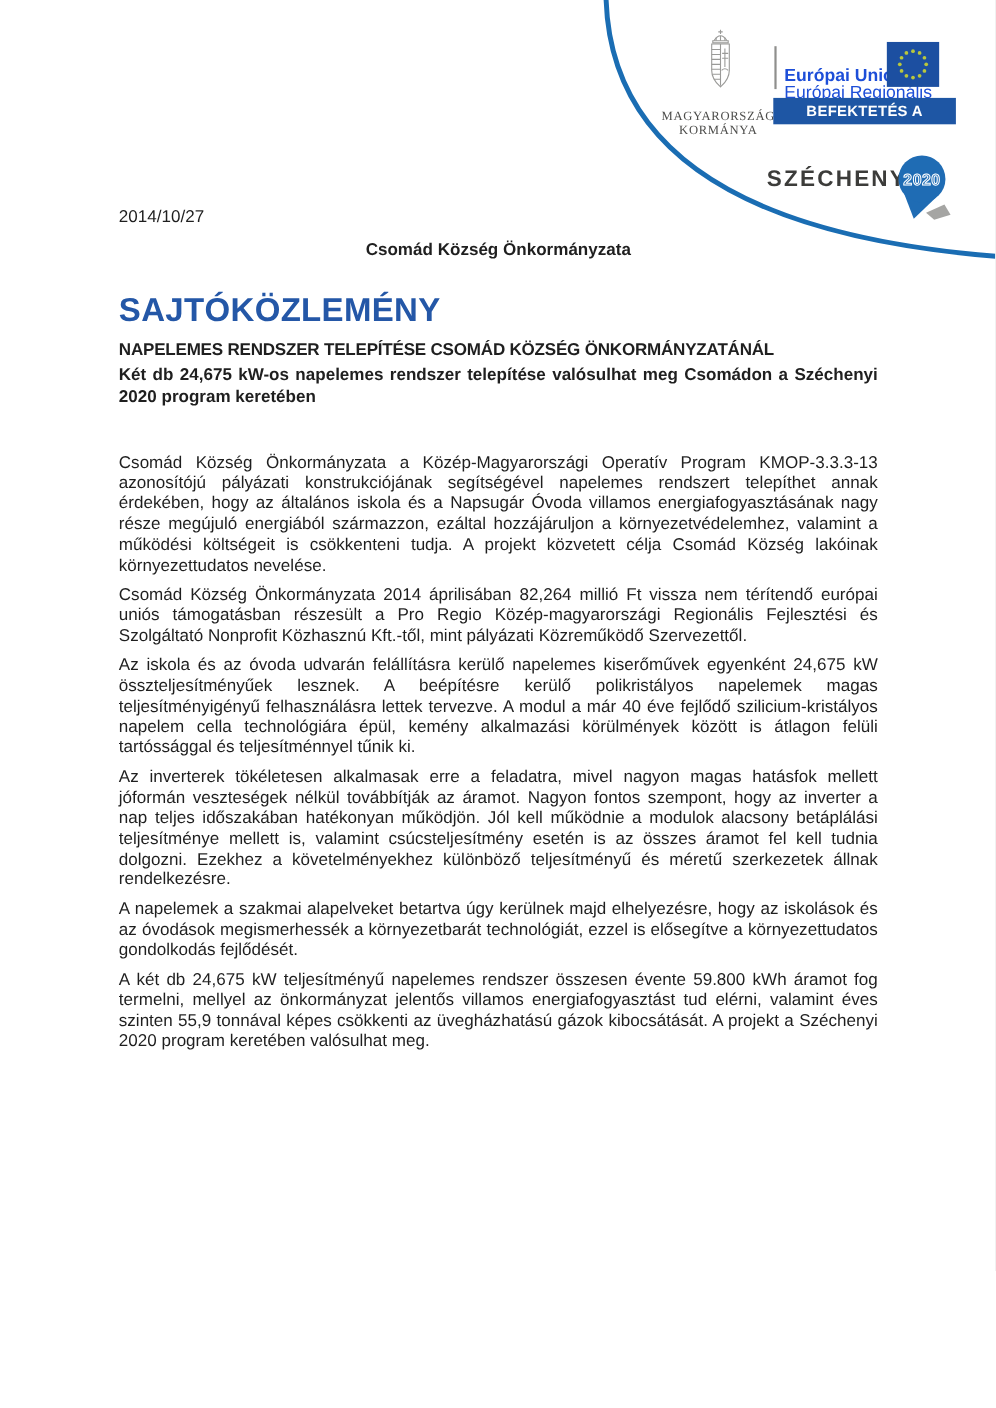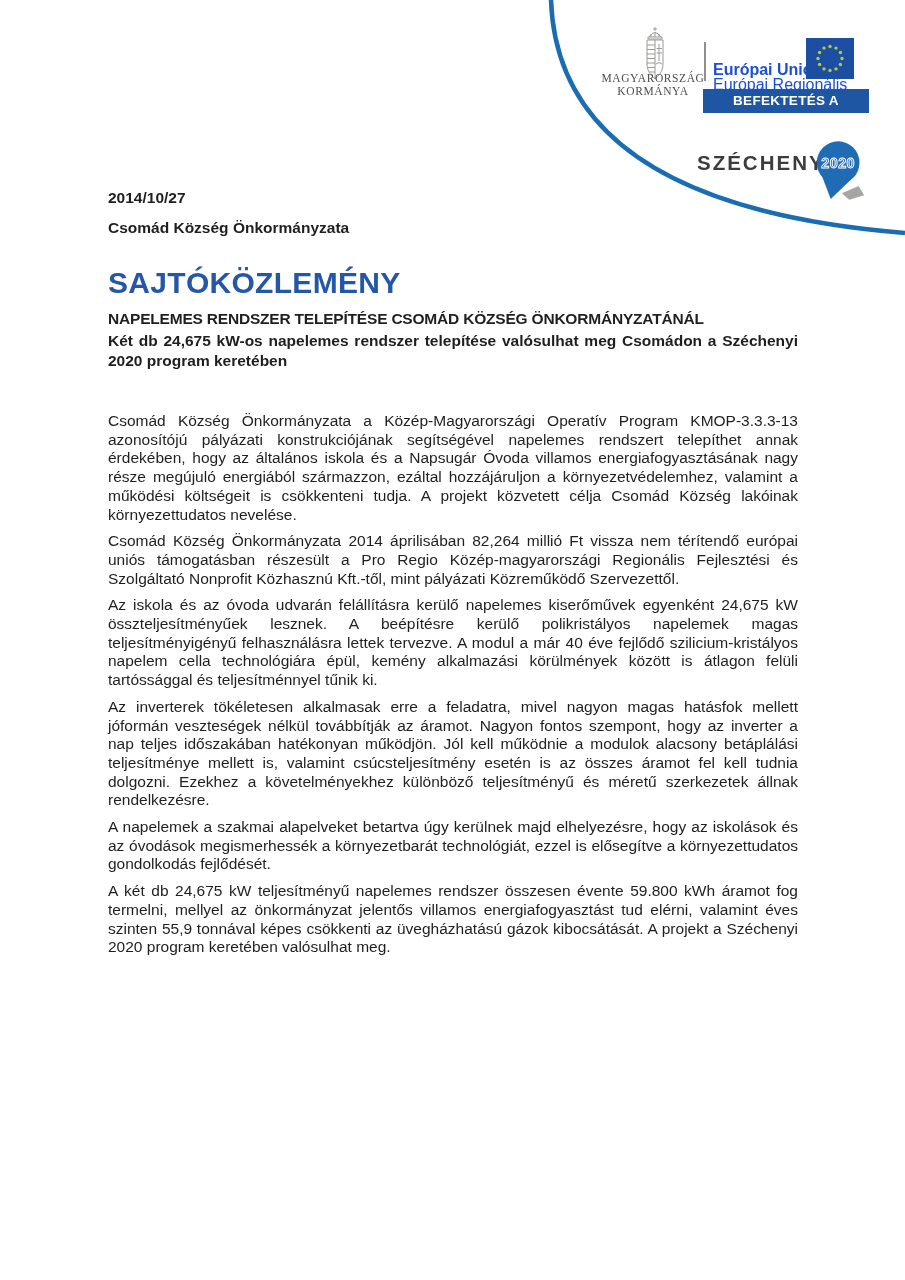--- a/index.html
+++ b/index.html
@@ -10,21 +10,21 @@
     height: 1280px;
     background: #ffffff;
     overflow: hidden;
     font-family: "Liberation Sans", sans-serif;
     margin: 0 auto;
   }
   
   .curve-svg { position: absolute; top: 0; left: 0; z-index: 1; }
   .crest-svg { position: absolute; left: 640px; top: 26px; }
   .gov-text {
-    position: absolute; left: 592px; top: 72px; width: 122px;
+    position: absolute; left: 592px; top: 100px; width: 122px;
     font-family: "Liberation Serif", serif;
     font-size: 11.5px; line-height: 12.5px; letter-spacing: 0.6px;
     color: #4d4d4b; text-align: center;
   }
   .divider {
     position: absolute; left: 704px; top: 42px; width: 2px; height: 39px;
     background: #8f8f8d; z-index: 2;
   }
   .eu-block {
     position: absolute; left: 713px; top: 40px; z-index: 2;
@@ -42,22 +42,22 @@
     position: absolute; left: 697px; top: 151px; z-index: 2;
     font-size: 20.5px; font-weight: bold; letter-spacing: 2px; color: #3c3c3a;
   }
   .pin-svg { position: absolute; left: 814px; top: 141px; z-index: 2; }
 
   
   .content {
     position: absolute; left: 108px; top: 189px; width: 690px; z-index: 3;
     color: #1f1f1f;
   }
-  .date-line { font-size: 15.5px; line-height: 18px; font-weight: bold; }
-  .org-line  { font-size: 15.5px; line-height: 18px; font-weight: bold; margin-top: 12px; }
+  .date-line { font-size: 15.5px; line-height: 18px; }
+  .org-line  { font-size: 15.5px; line-height: 18px; font-weight: bold; margin-top: 12px; text-align: center; }
   .doc-title {
     margin-top: 29px; font-size: 30px; line-height: 34px; font-weight: bold;
     color: #2457a7; letter-spacing: 0.3px;
   }
   .doc-subtitle {
     margin-top: 9px; font-size: 15.5px; line-height: 19px; font-weight: bold;
     letter-spacing: -0.2px;
   }
   .doc-lead {
     margin-top: 3px; font-size: 15.5px; line-height: 19.5px; font-weight: bold;

